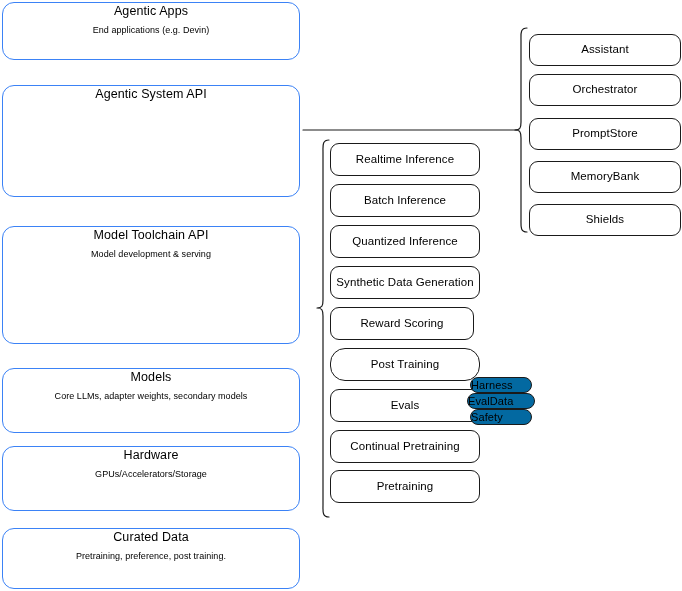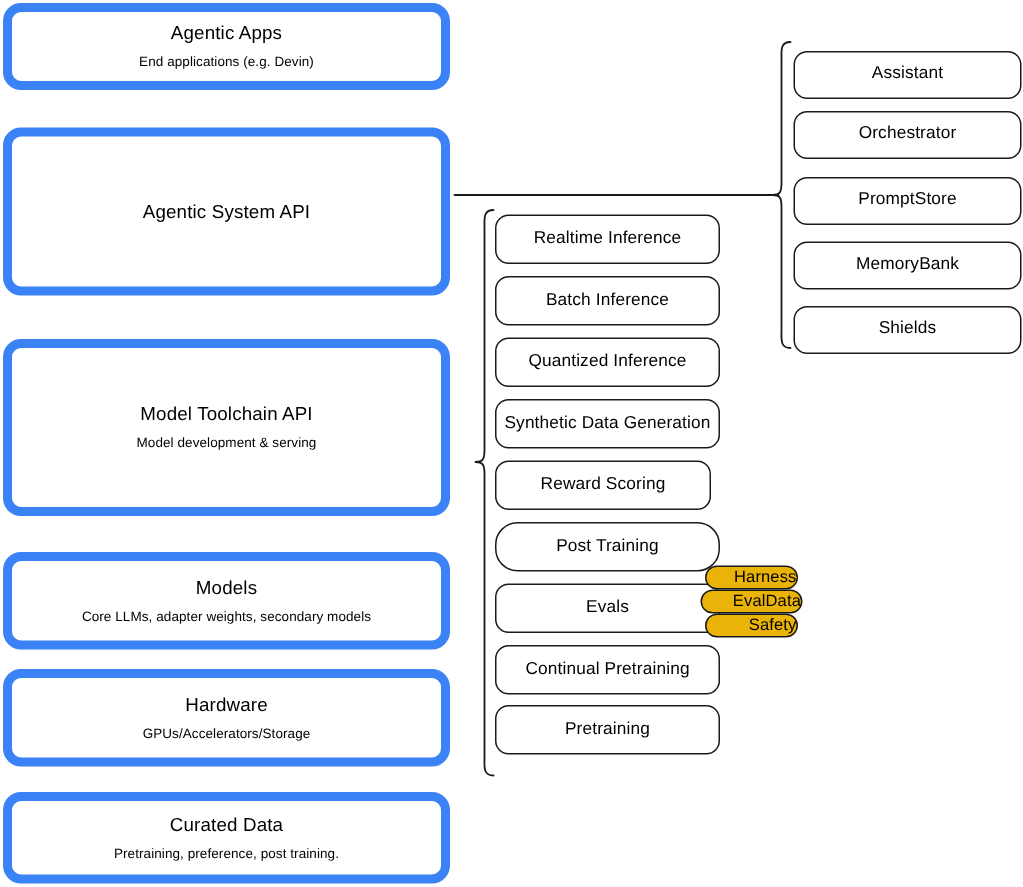--- a/index.html
+++ b/index.html
@@ -16,27 +16,26 @@
     width: 682px;
     height: 591px;
     background: #ffffff;
     overflow: hidden;
   }
 
   
   .layer-box {
     position: absolute;
     box-sizing: border-box;
-    border: 6px solid #3b82f6;
+    border: 1px solid #3b82f6;
     border-radius: 12px;
     background: #ffffff;
     display: flex;
     flex-direction: column;
     align-items: center;
-    justify-content: center;
     text-align: center;
   }
   .layer-title {
     font-size: 12.5px;
     color: #000000;
     line-height: 1.35;
     letter-spacing: .1px;
   }
   .layer-sub {
     font-size: 9px;
@@ -64,24 +63,24 @@
     line-height: 1.2;
     letter-spacing: .1px;
   }
 
   
   .badge {
     position: absolute;
     box-sizing: border-box;
     border: 1px solid #1a1a1a;
     border-radius: 999px;
-    background: #eab308;
+    background: #0369a1;
     display: flex;
     align-items: center;
-    justify-content: flex-end;
+    justify-content: flex-start;
     z-index: 5;
   }
   .badge-label {
     font-size: 11px;
     color: #000000;
     line-height: 1;
     letter-spacing: .1px;
   }
 
   

